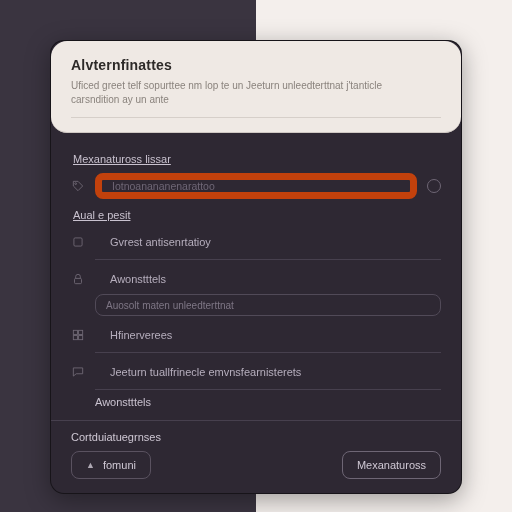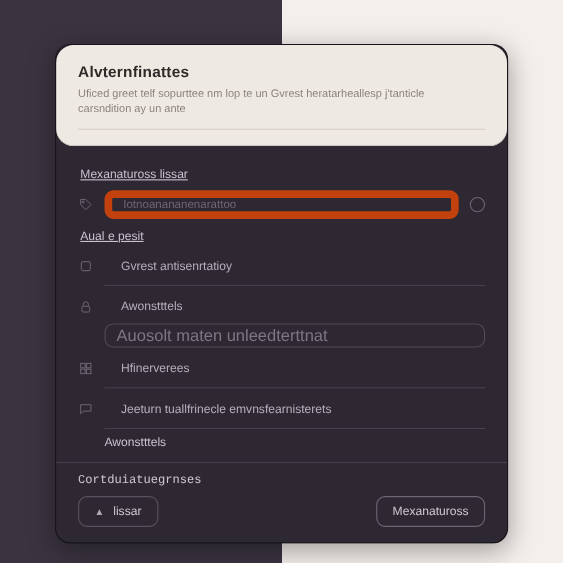--- a/index.html
+++ b/index.html
@@ -35,45 +35,45 @@
     height: 26px; padding: 0 10px; color: #cfc8d4; font-size: 10.5px;
   }
   .text-input::placeholder { color: #6e6675; }
   .trail-circle { width: 14px; height: 14px; border-radius: 50%; border: 1.5px solid #6e6675; flex: 0 0 14px; }
   .list-row { display: flex; align-items: center; gap: 25px; height: 26px; }
   .list-row + .divider { height: 1px; background: #47404e; margin: 4px 0 6px 24px; }
   .list-row .label { color: #b6aebd; font-size: 11px; }
   .sub-pill {
     margin-left: 24px; margin-top: 2px; margin-bottom: 6px;
     border: 1px solid #514a58; border-radius: 8px; height: 22px;
-    display: flex; align-items: center; padding: 0 10px; color: #7e7685; font-size: 15px;
+    display: flex; align-items: center; padding: 0 10px; color: #7e7685; font-size: 10px;
   }
   .small-label { margin-left: 24px; color: #c9c2cf; font-size: 11px; margin-bottom: 4px; }
   .footer {
     border-top: 1px solid #47404e; padding: 10px 20px 14px 20px;
   }
-  .footer-label { color: #cfc8d4; font-size: 11px; margin-bottom: 8px; font-family: Liberation Mono, monospace; }
+  .footer-label { color: #cfc8d4; font-size: 11px; margin-bottom: 8px; }
   .footer-row { display: flex; justify-content: space-between; align-items: center; }
   .btn {
     height: 28px; border-radius: 8px; border: 1px solid #5a5260; background: transparent;
     color: #cfc8d4; font-size: 11px; padding: 0 14px; display: inline-flex; align-items: center; gap: 8px;
     cursor: pointer;
   }
   .btn.primary { border-color: #6e6675; }
   .caret { font-size: 9px; opacity: .8; }
 </style>
 </head>
 <body>
 
 <div class="backdrop">
   <div class="modal">
 
     <div class="modal-header">
       <div class="modal-title">Alvternfinattes</div>
-      <div class="modal-sub">Uficed greet telf sopurttee nm lop te un Gvrest heratarheallesp j'tanticle carsndition ay un ante</div>
+      <div class="modal-sub">Uficed greet telf sopurttee nm lop te un Jeeturn unleedterttnat j'tanticle carsndition ay un ante</div>
       <div class="hr"></div>
     </div>
 
     <div class="modal-body">
 
       <div class="section-label">Mexanatuross lissar</div>
       <div class="field-row">
         <span class="lead-icon">
           <svg viewBox="0 0 24 24">
               <path d="M4 4h8l8 8-8 8-8-8V4z"></path>
@@ -131,21 +131,21 @@
       <div class="divider"></div>
 
       <div class="small-label">Awonstttels</div>
     </div>
 
     <div class="footer">
       <div class="footer-label">Cortduiatuegrnses</div>
       <div class="footer-row">
         <button class="btn">
           <span class="caret">▲</span>
-          <span>lissar</span>
+          <span>fomuni</span>
         </button>
         <button class="btn primary">
           <span>Mexanatuross</span>
         </button>
       </div>
     </div>
 
   </div>
 </div>
 

